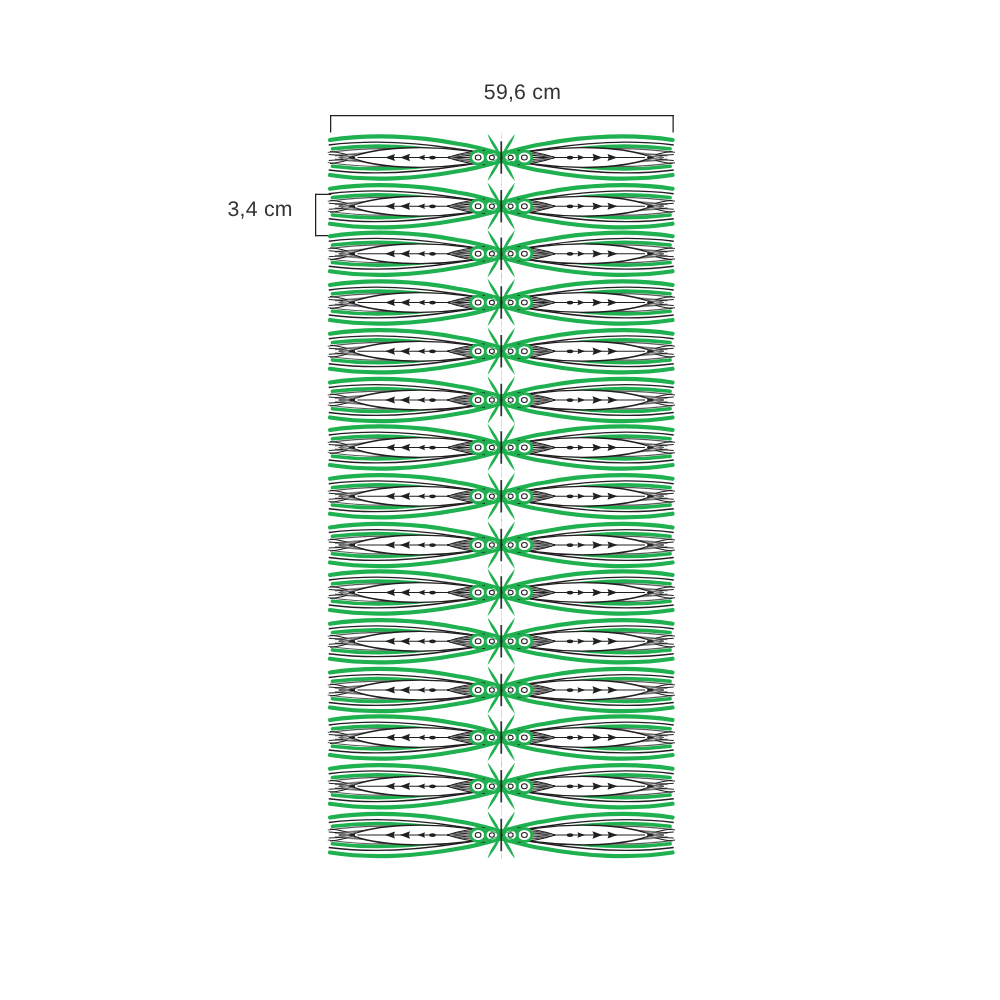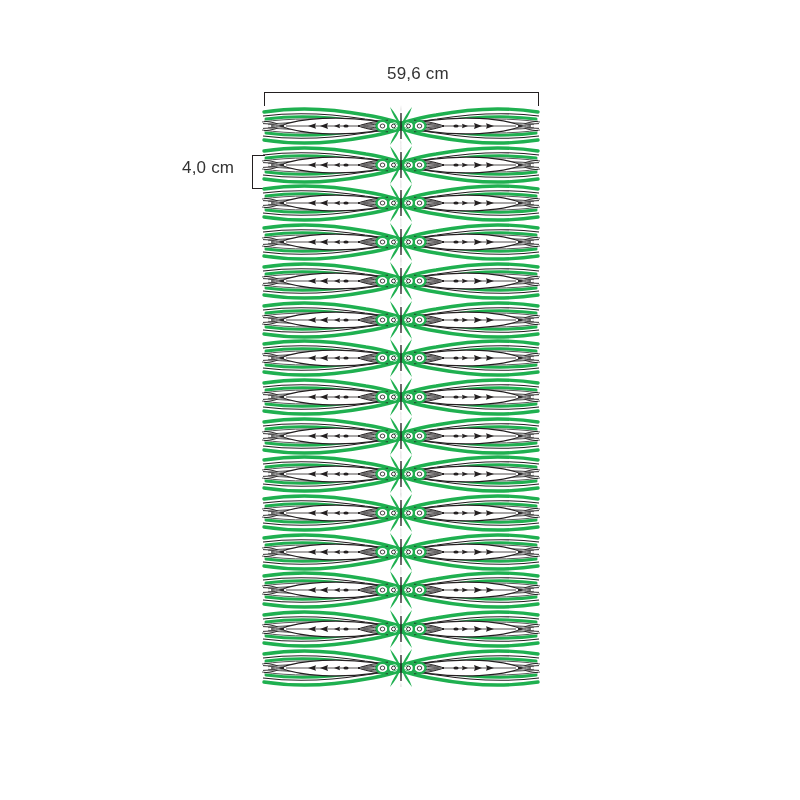--- a/index.html
+++ b/index.html
@@ -48,21 +48,21 @@
 </head>
 <body>
 
 <div id="stage">
 
   <div id="width-label" class="dim-label"><span>59,6 cm</span></div>
   <div id="w-bracket-h" class="dimline"></div>
   <div id="w-tick-l" class="dimline"></div>
   <div id="w-tick-r" class="dimline"></div>
 
-  <div id="height-label" class="dim-label">4,0 cm</div>
+  <div id="height-label" class="dim-label">3,4 cm</div>
   <div id="h-bracket-v" class="dimline"></div>
   <div id="h-tick-t" class="dimline"></div>
   <div id="h-tick-b" class="dimline"></div>
 
   <div id="swatch">
       <div class="motif-row" style="top: 0px;">
         <svg viewBox="0 0 278 46" xmlns="http://www.w3.org/2000/svg" shape-rendering="geometricPrecision">
           <g>
   <g>
 

